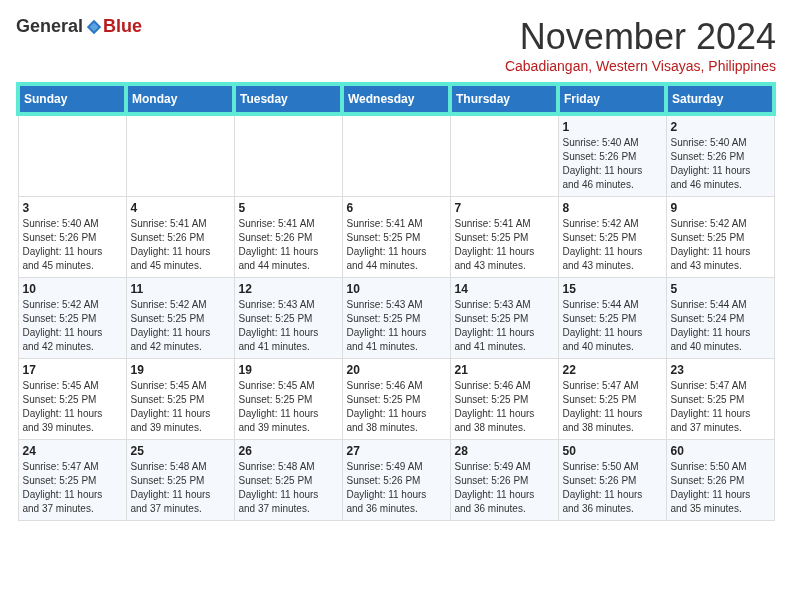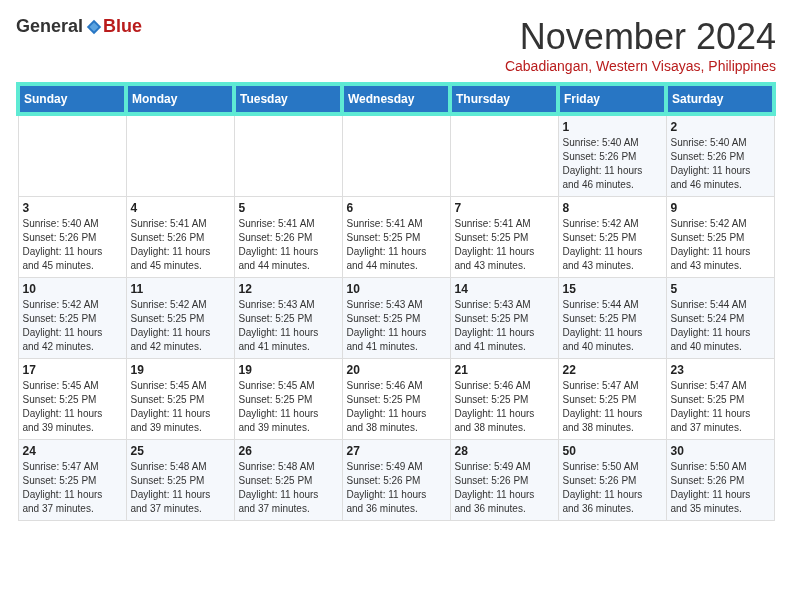--- a/index.html
+++ b/index.html
@@ -342,21 +342,21 @@
 and 36 minutes.</div>
         </td>
         <td>
           <span class="day-number">50</span>
           <div class="day-info" style="white-space: pre-line;">Sunrise: 5:50 AM
 Sunset: 5:26 PM
 Daylight: 11 hours
 and 36 minutes.</div>
         </td>
         <td>
-          <span class="day-number">30</span>
+          <span class="day-number">60</span>
           <div class="day-info" style="white-space: pre-line;">Sunrise: 5:50 AM
 Sunset: 5:26 PM
 Daylight: 11 hours
 and 35 minutes.</div>
         </td>
       </tr>
     </tbody>
 </table>
 
 </body></html>

